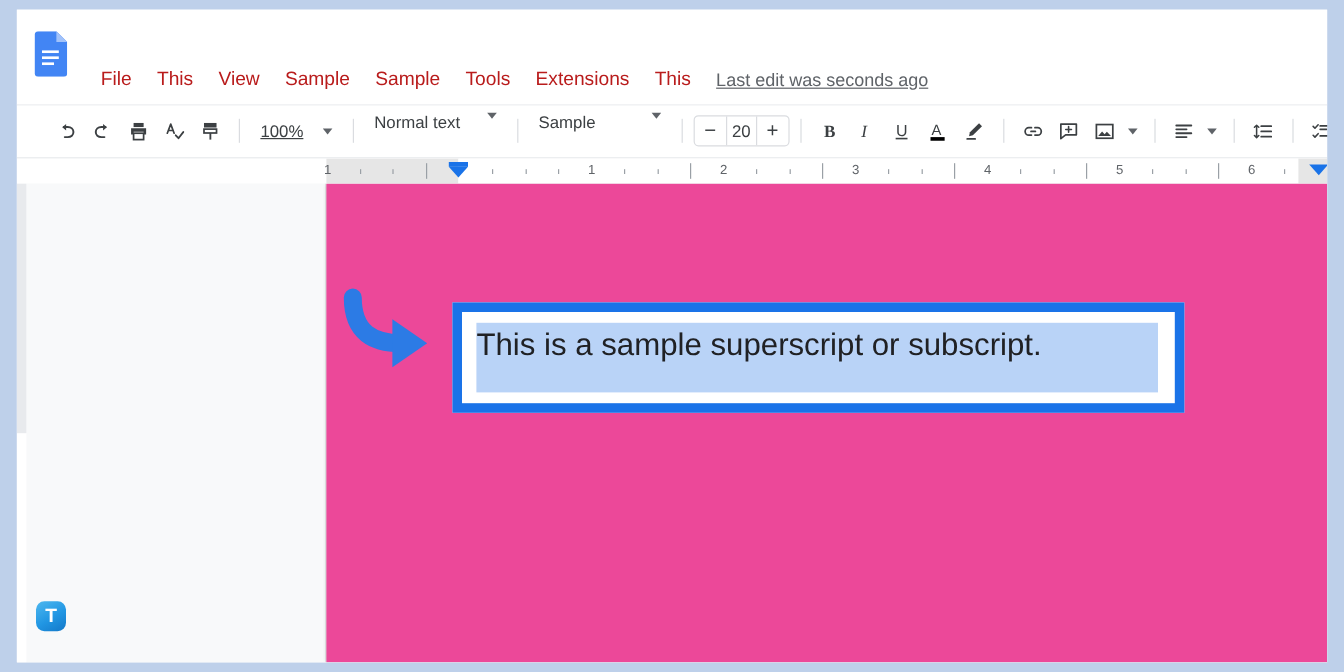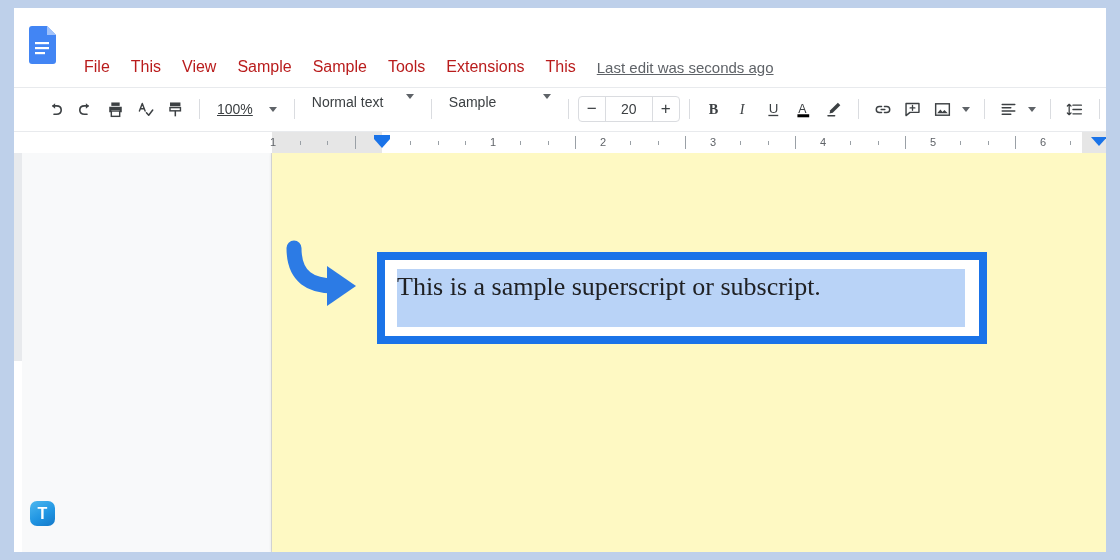--- a/index.html
+++ b/index.html
@@ -132,21 +132,21 @@
     flex: none;
   }
   .fs-step {
     width: 26px; height: 24px;
     display: inline-flex;
     align-items: center; justify-content: center;
     font-size: 17px; color: #3c4043;
     cursor: pointer;
   }
   .fs-val {
-    width: 48px;
+    width: 26px;
     text-align: center;
     font-size: 14px;
     color: #3c4043;
     border-left: 1px solid #dadce0;
     border-right: 1px solid #dadce0;
     height: 24px;
     line-height: 24px;
     cursor: text;
   }
   .caret {
@@ -237,23 +237,22 @@
   .outline-strip-top {
     position: absolute;
     left: 0; top: 0;
     width: 8px; height: 208px;
     background: #e8eaed;
   }
   .page {
     position: absolute;
     left: 258px; top: 0;
     right: 0; bottom: 0;
-    background: #fef9c3;
+    background: #ec4899;
     box-shadow: 0 0 3px rgba(60,64,67,0.22);
-    font-family: Liberation Serif, serif;
   }
 
   .annot-box {
     position: absolute;
     left: 105px; top: 99px;
     width: 610px; height: 92px;
     border: 8px solid #1a73e8;
     background: #ffffff;
   }
   .selected-text {

